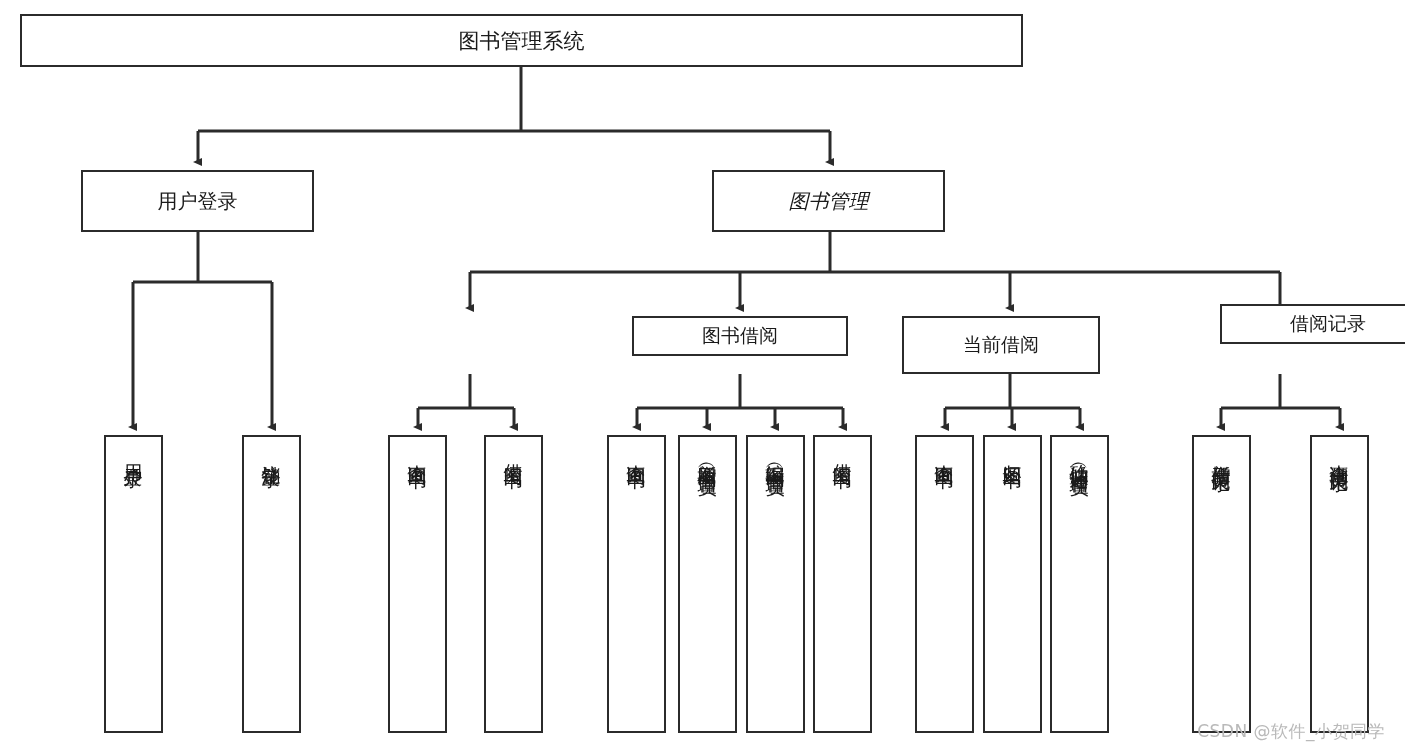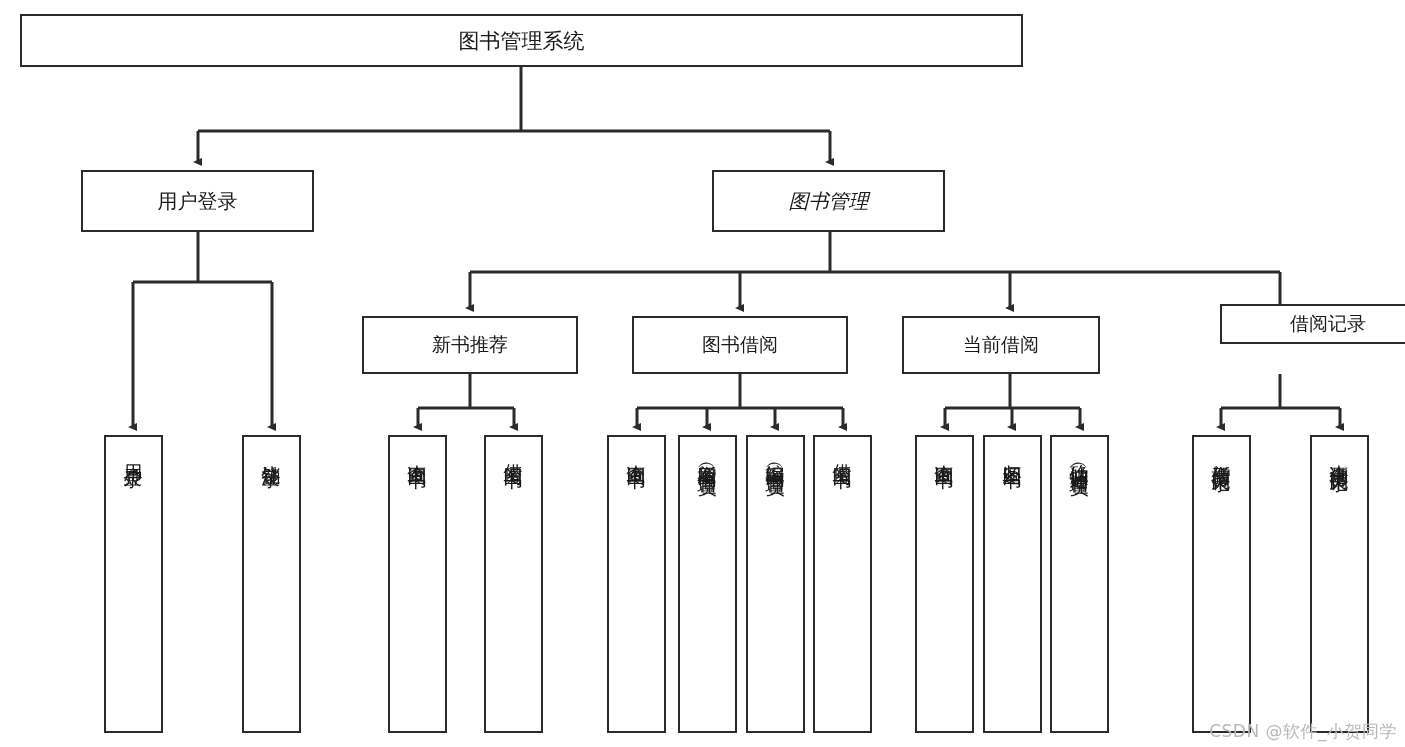--- a/index.html
+++ b/index.html
@@ -52,21 +52,21 @@
   }
   .vlabel {
     writing-mode: vertical-rl;
     text-orientation: upright;
     letter-spacing: 2px;
     line-height: 1;
     white-space: nowrap;
   }
   .watermark {
     position: absolute;
-    right: 8px;
+    right: 20px;
     bottom: 4px;
     font-size: 17px;
     color: #b9b9b9;
     letter-spacing: 0.5px;
     white-space: nowrap;
   }
 </style>
 </head>
 <body>
 
@@ -126,24 +126,21 @@
     <span>图书管理系统</span>
   </div>
 
   <div class="node node-l2" style="left:81px; top:170px; width:233px; height:62px;">
     <span>用户登录</span>
   </div>
   <div class="node node-l2" style="left:712px; top:170px; width:233px; height:62px;font-style:italic;">
     <span>图书管理</span>
   </div>
 
-  <div class="node node-l3" style="left:362px; top:316px; width:216px; height:58px;">
-    <span>新书推荐</span>
-  </div>
-  <div class="node node-l3" style="left:632px; top:316px; width:216px; height:58px;">
+  <div class="node node-l3" style="left:632px; top:316px; width:216px; height:40px;">
     <span>图书借阅</span>
   </div>
   <div class="node node-l3" style="left:902px; top:316px; width:198px; height:58px;">
     <span>当前借阅</span>
   </div>
   <div class="node node-l3" style="left:1172px; top:304px; width:216px; height:40px;margin-left:48px;">
     <span>借阅记录</span>
   </div>
 
   <div class="node node-leaf" style="left:104px; top:435px; width:59px; height:298px;">

